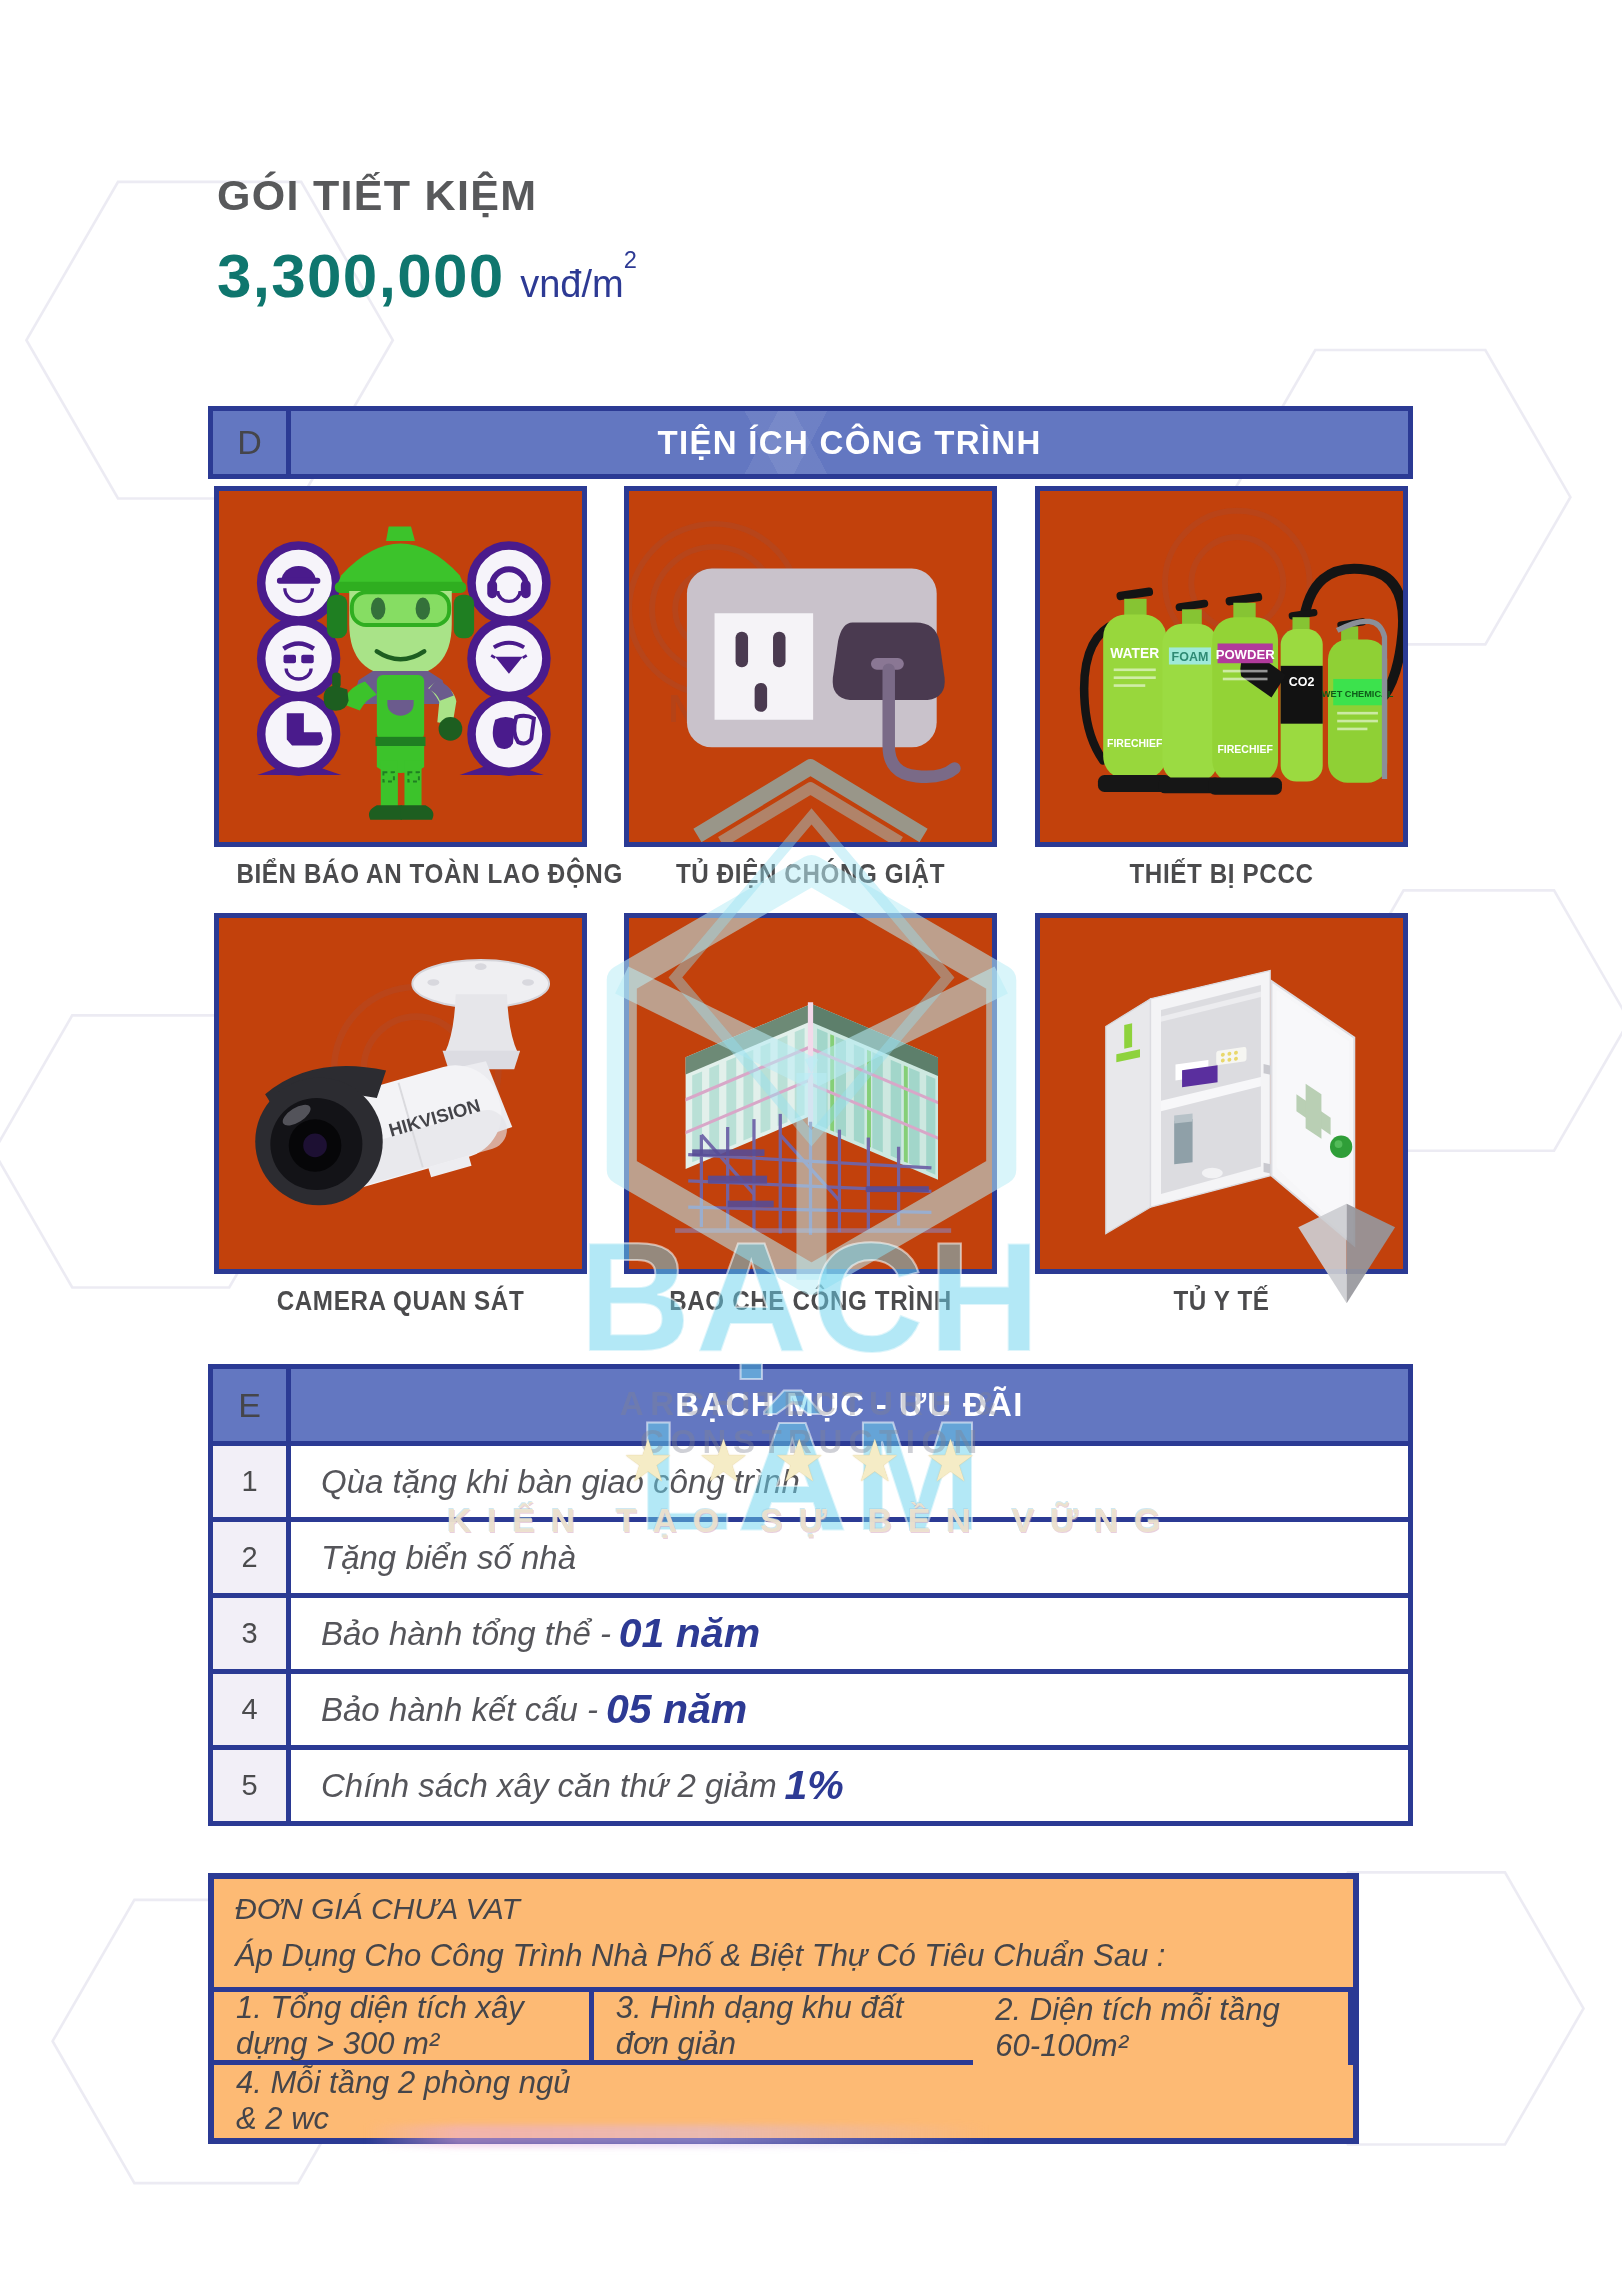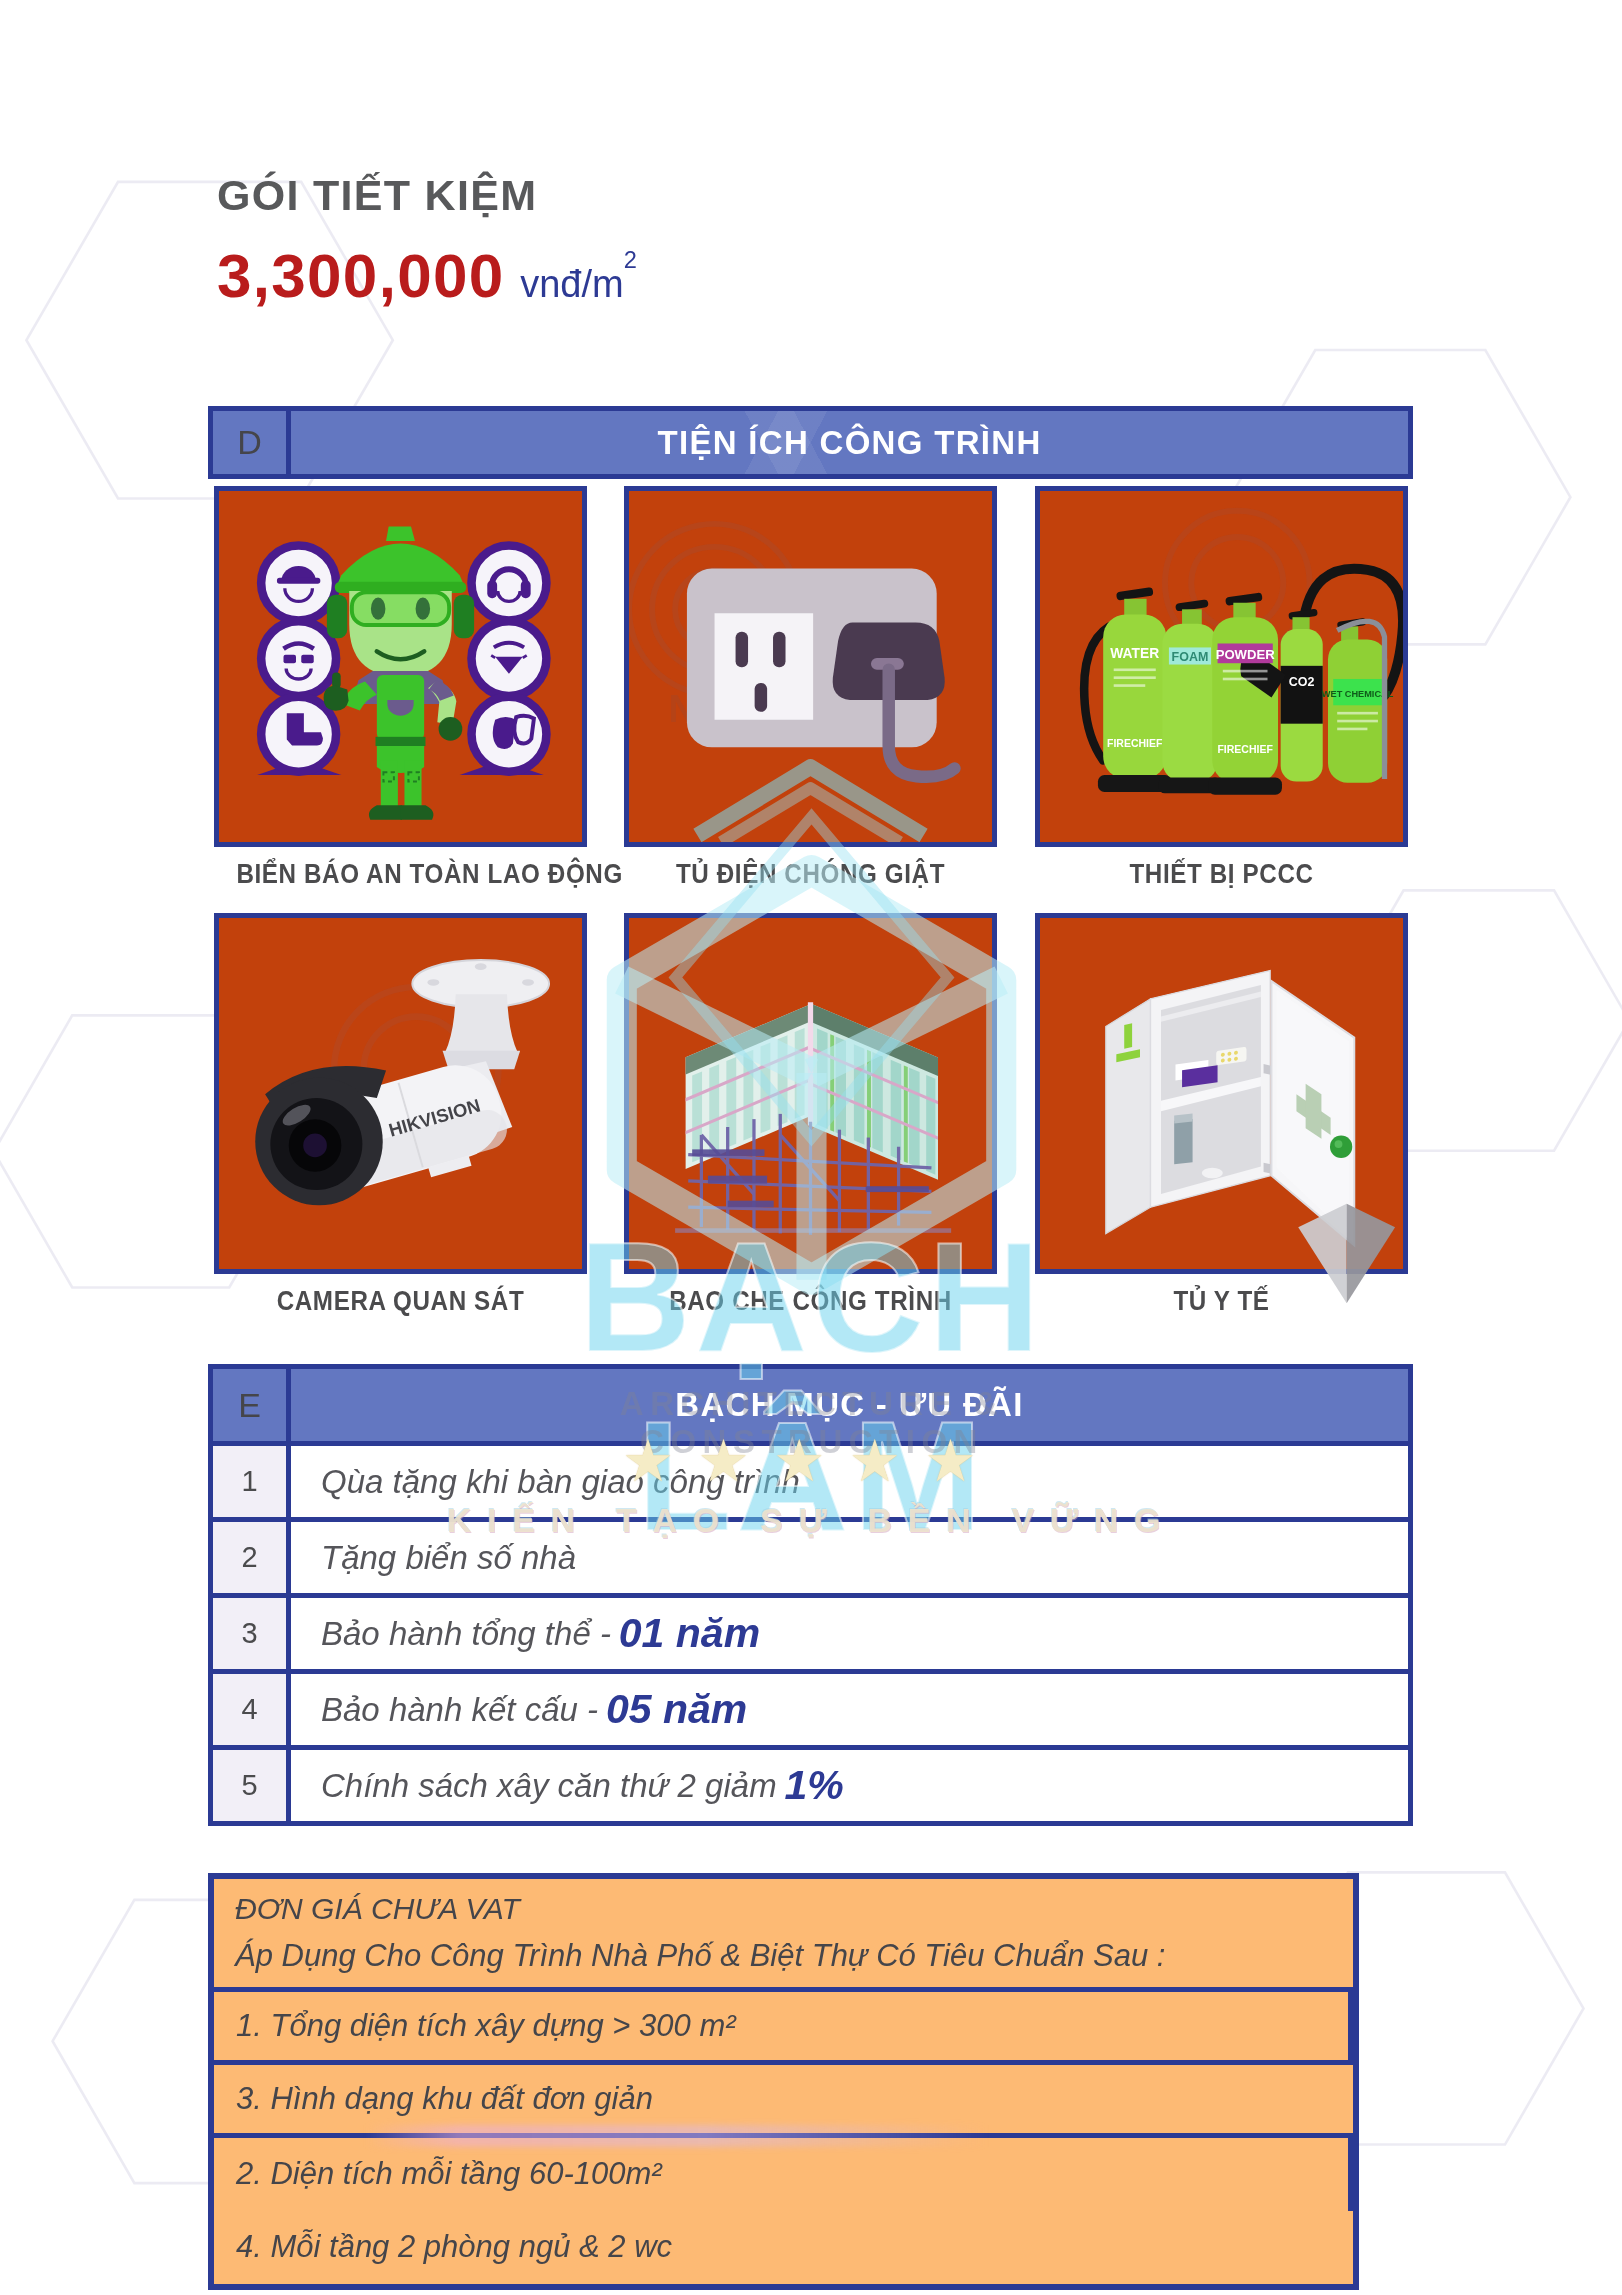--- a/index.html
+++ b/index.html
@@ -7,21 +7,21 @@
         font-family:"Liberation Sans",sans-serif;}
   svg{display:block;}
 
   
   .bg-pattern{position:absolute;left:0;top:0;z-index:0;}
 
   
   .title-block{position:absolute;left:217px;top:171px;z-index:2;}
   .pkg-title{font-size:43px;color:#58595b;font-weight:600;letter-spacing:1.3px;}
   .price-line{margin-top:19.6px;display:flex;align-items:baseline;gap:15.7px;}
-  .price{font-size:62px;font-weight:700;color:#b91c1c;letter-spacing:1.3px;}
+  .price{font-size:62px;font-weight:700;color:#0f766e;letter-spacing:1.3px;}
   .unit{font-size:38px;color:#2d3a94;font-weight:500;}
   .unit sup{font-size:23.6px;vertical-align:29px;}
 
   
   .bar{position:absolute;left:208px;width:1205px;box-sizing:border-box;
        border:5.9px solid #2b3a94;background:#6377c1;display:flex;z-index:2;}
   .bar-zig{background-image:
       linear-gradient(118deg, transparent 46%, rgba(255,255,255,.07) 46%, rgba(255,255,255,.07) 50%, transparent 50%),
       linear-gradient(62deg, transparent 46%, rgba(255,255,255,.07) 46%, rgba(255,255,255,.07) 50%, transparent 50%);}
   .d-header{top:406px;height:73px;}
@@ -48,21 +48,21 @@
   .row-content{flex:1;display:flex;align-items:baseline;padding-left:30px;font-style:italic;
                color:#55555a;font-size:33px;align-items:center;}
   .row-highlight{color:#2d3a94;font-size:41px;font-weight:700;margin-left:7.9px;font-style:italic;}
 
   
   .footer-box{position:absolute;left:208px;top:1873px;width:1151px;box-sizing:border-box;
               border:6.5px solid #2b3a94;background:#fdba74;color:#45454a;z-index:2;}
   .footer-head{padding:10.5px 21px 13px;border-bottom:5.2px solid #2b3a94;font-style:italic;}
   .fh-line1{font-size:30px;margin-top:2.6px;}
   .fh-line2{font-size:31px;margin-top:11.8px;}
-  .footer-grid{display:grid;grid-template-columns:1fr;}
+  .footer-grid{display:grid;grid-template-columns:1fr 1fr 1fr;}
   .fcell{box-sizing:border-box;height:73px;display:flex;align-items:center;padding:0 22px;
          font-style:italic;font-size:31px;}
   .fcell.r1{border-bottom:5.2px solid #2b3a94;}
   .fcell.c1{border-right:5.2px solid #2b3a94;}
 
   
   .wm{position:absolute;left:0;top:0;width:1623px;height:2295px;pointer-events:none;z-index:5;}
   .wm-brand{position:absolute;left:386px;top:1208px;width:851px;text-align:center;font-size:156px;
             font-weight:800;letter-spacing:3.9px;color:rgba(103,209,237,.5);
             -webkit-text-stroke:2px rgba(255,255,255,.55);}

